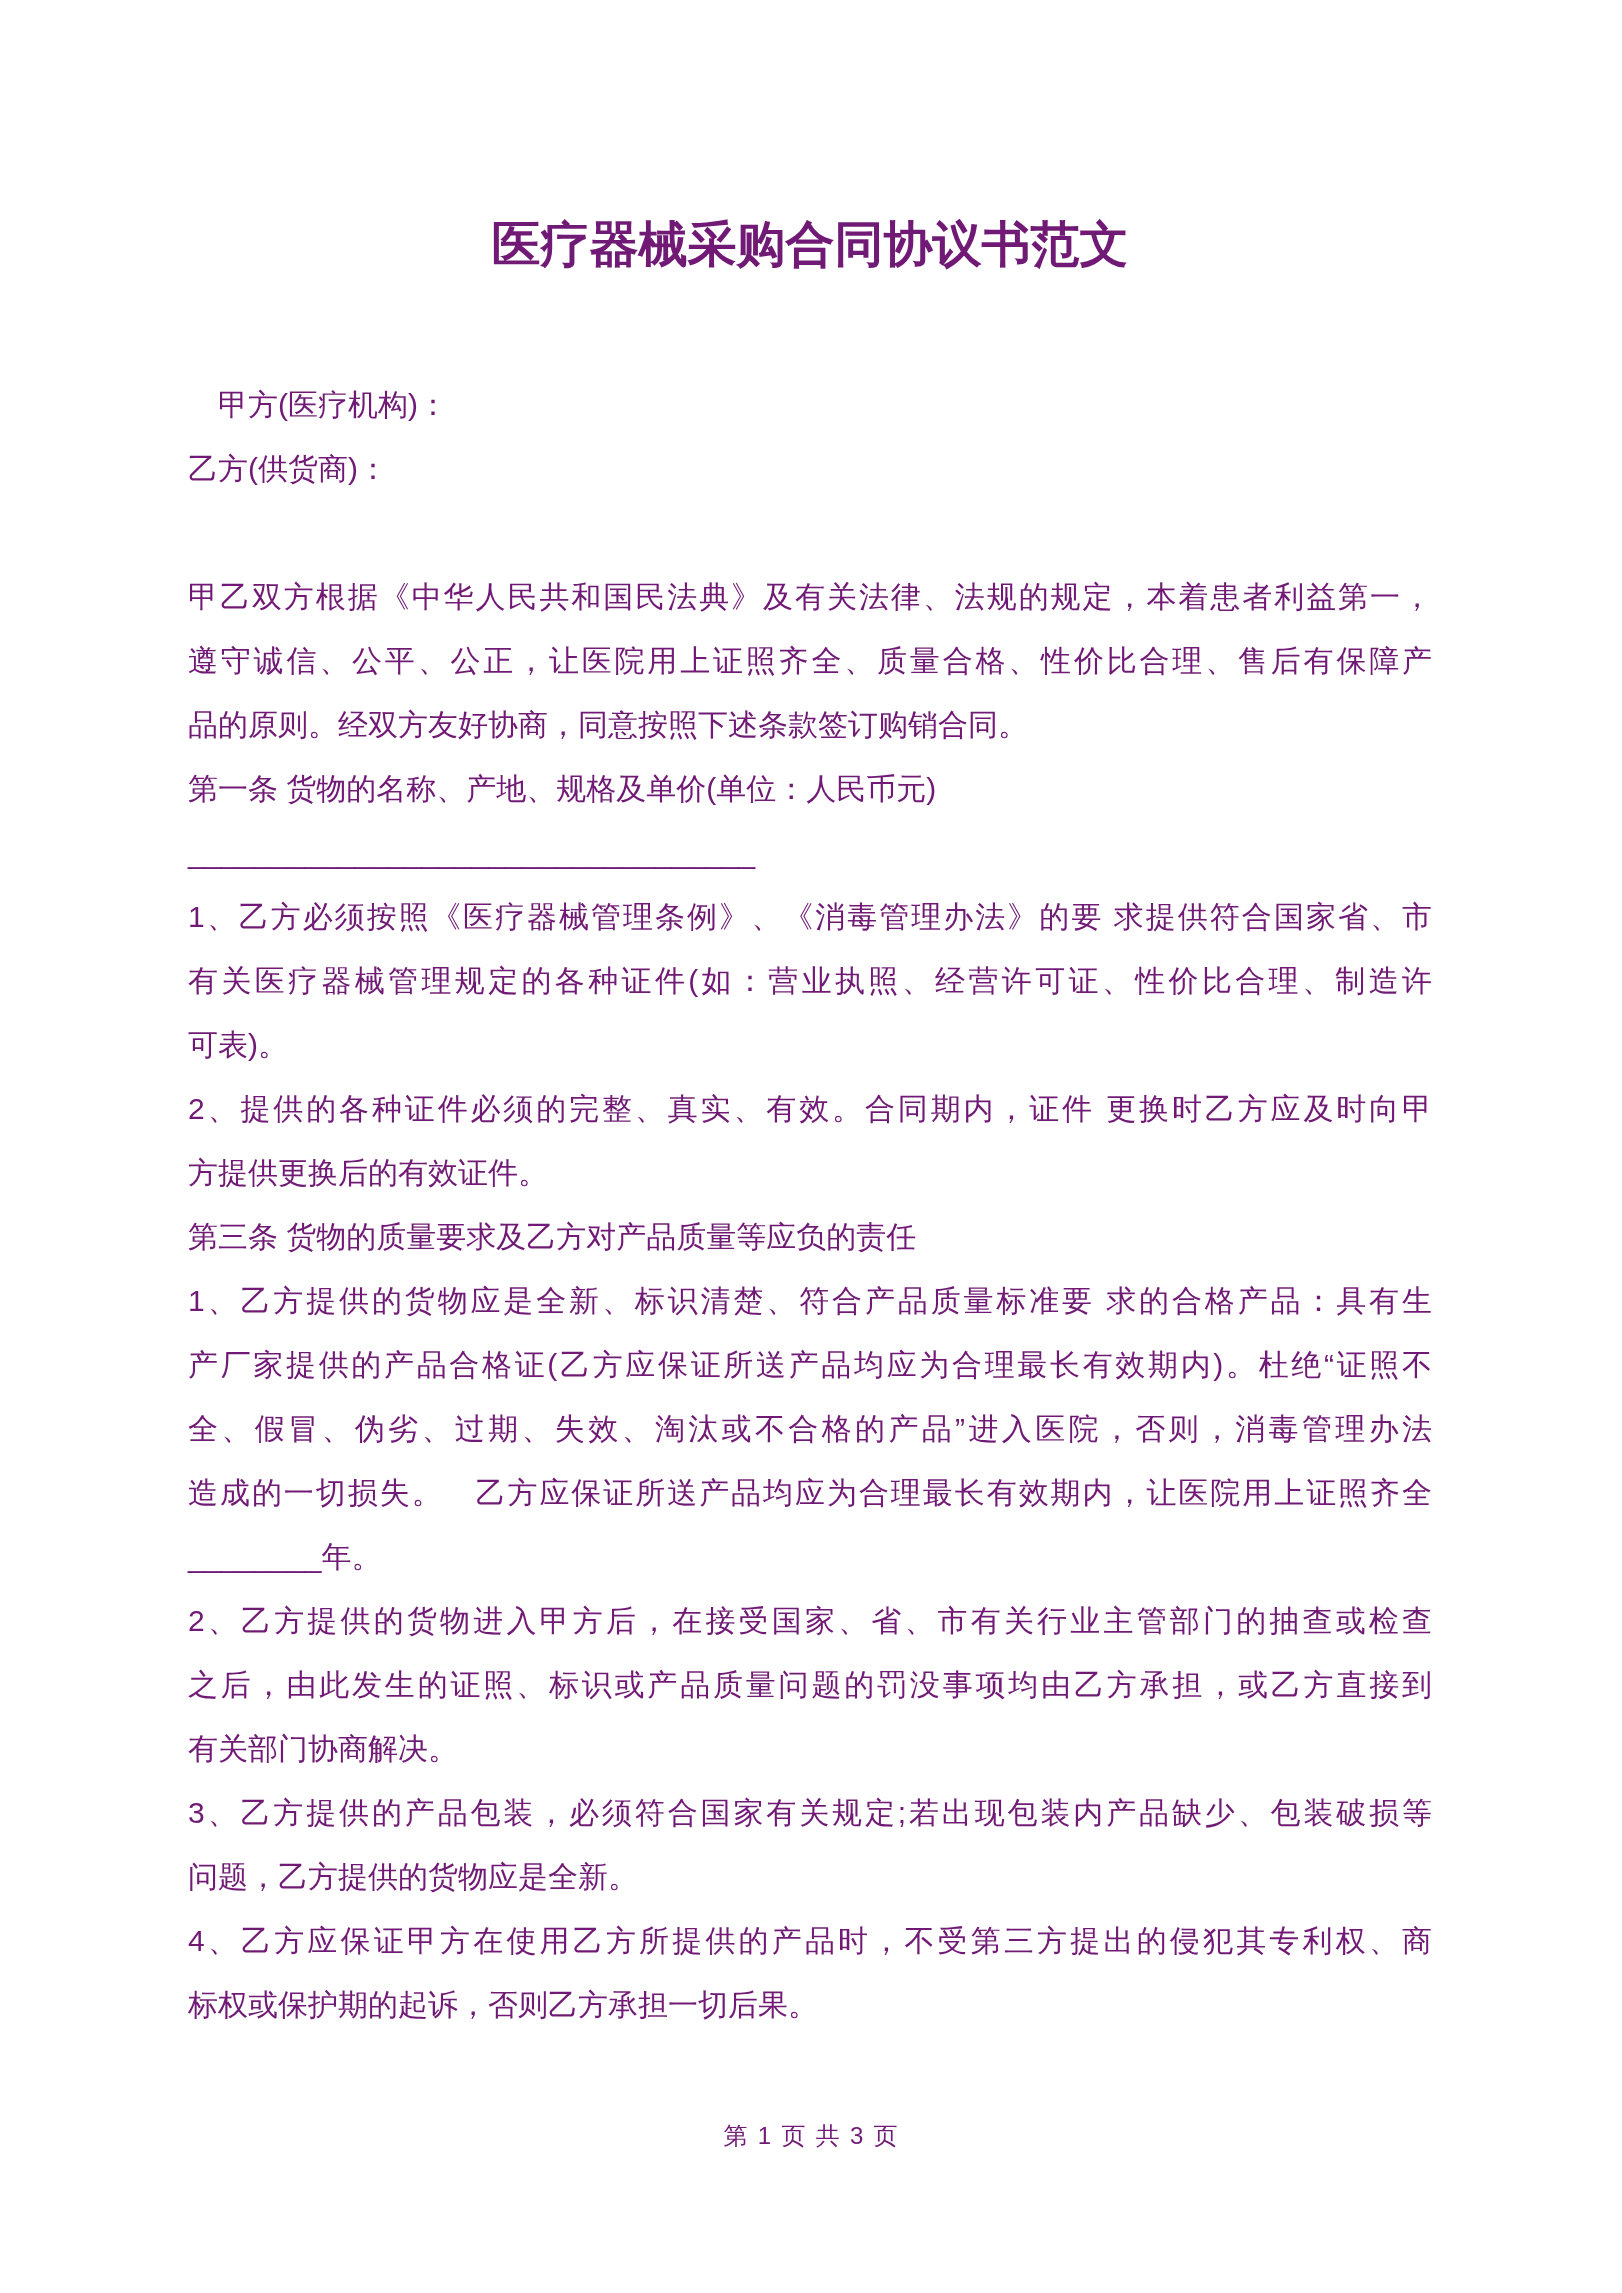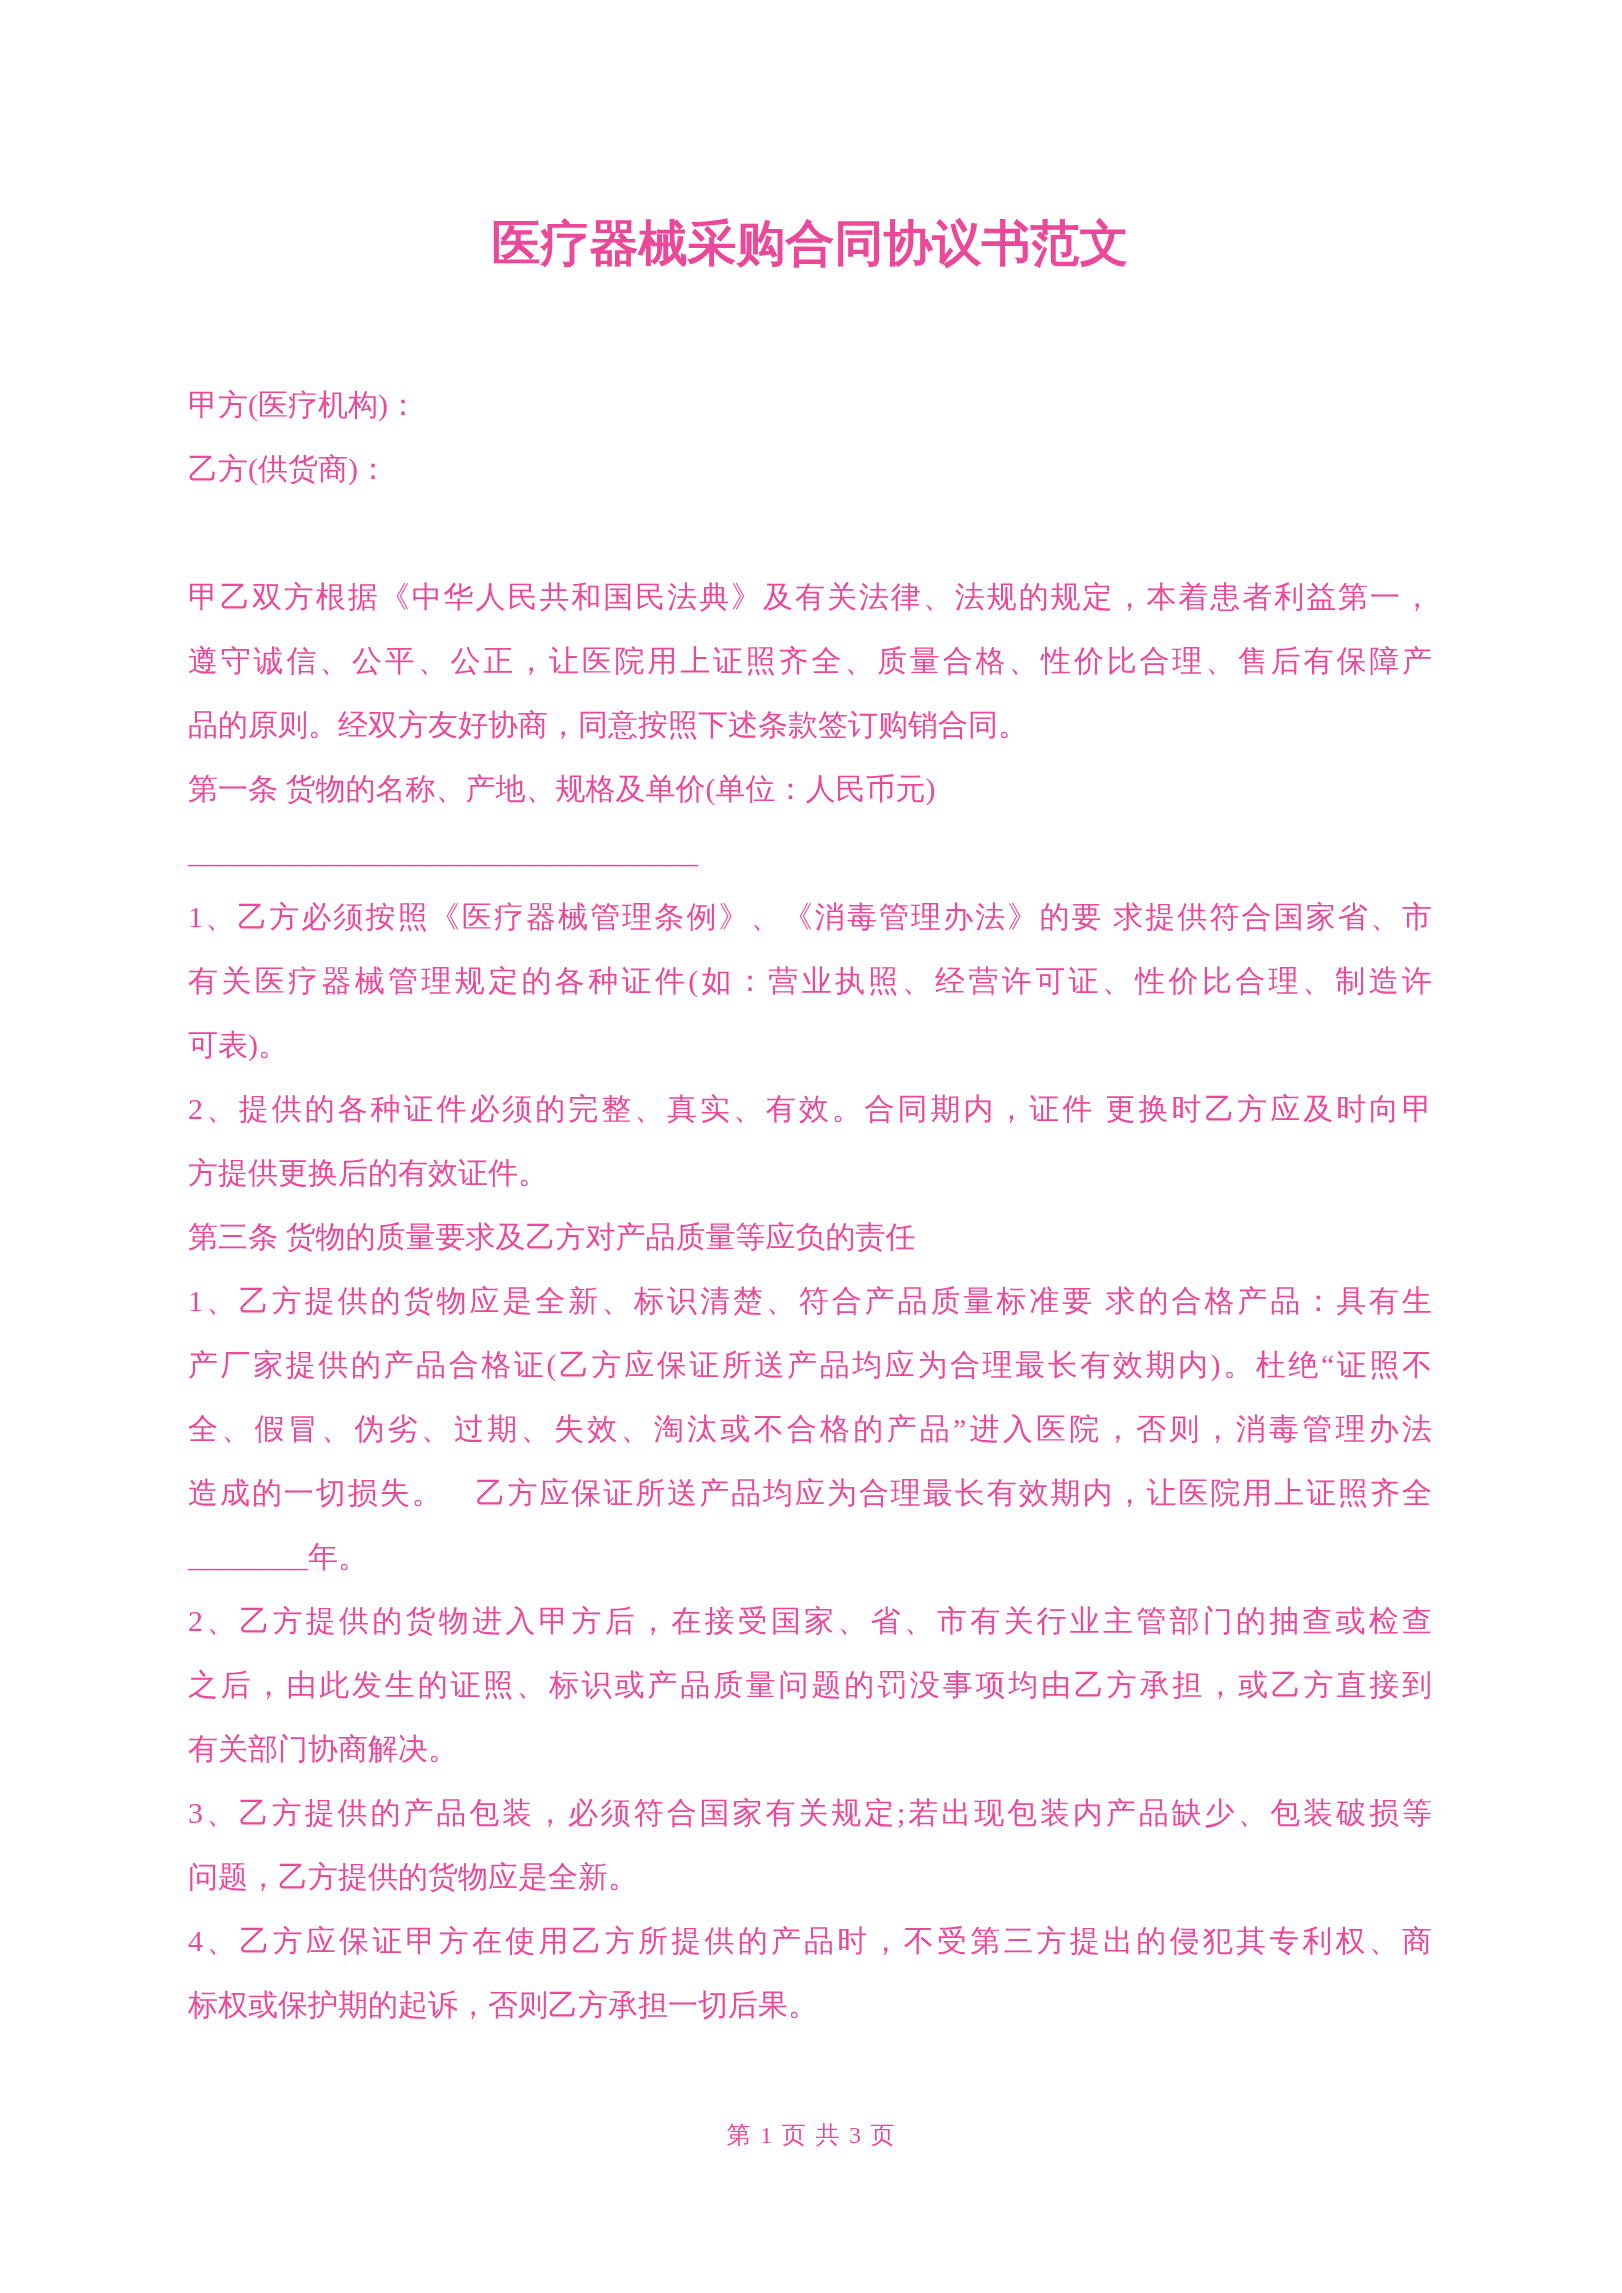--- a/index.html
+++ b/index.html
@@ -6,41 +6,42 @@
     margin: 0;
     padding: 0;
     background: #ffffff;
   }
   .page {
     position: relative;
     width: 1623px;
     height: 2294px;
     box-sizing: border-box;
     background: #ffffff;
-    color: #ec4899;
+    color: #701a75;
     padding: 0 191px 0 188px;
-    font-family: Liberation Serif, serif;
+    font-family: Liberation Sans, sans-serif;
     overflow: hidden;
   }
   .title {
     padding-top: 214px;
     font-size: 49px;
     line-height: 60px;
     font-weight: 700;
     text-align: center;
     letter-spacing: 0;
   }
   .party {
     font-size: 30px;
     line-height: 64px;
     height: 64px;
     text-align: left;
   }
   .party.first {
     margin-top: 99px;
+    margin-left: 30px;
   }
   .body-lines {
     margin-top: 64px;
   }
   .line {
     font-size: 30px;
     line-height: 64px;
     height: 64px;
     text-align: left;
   }

